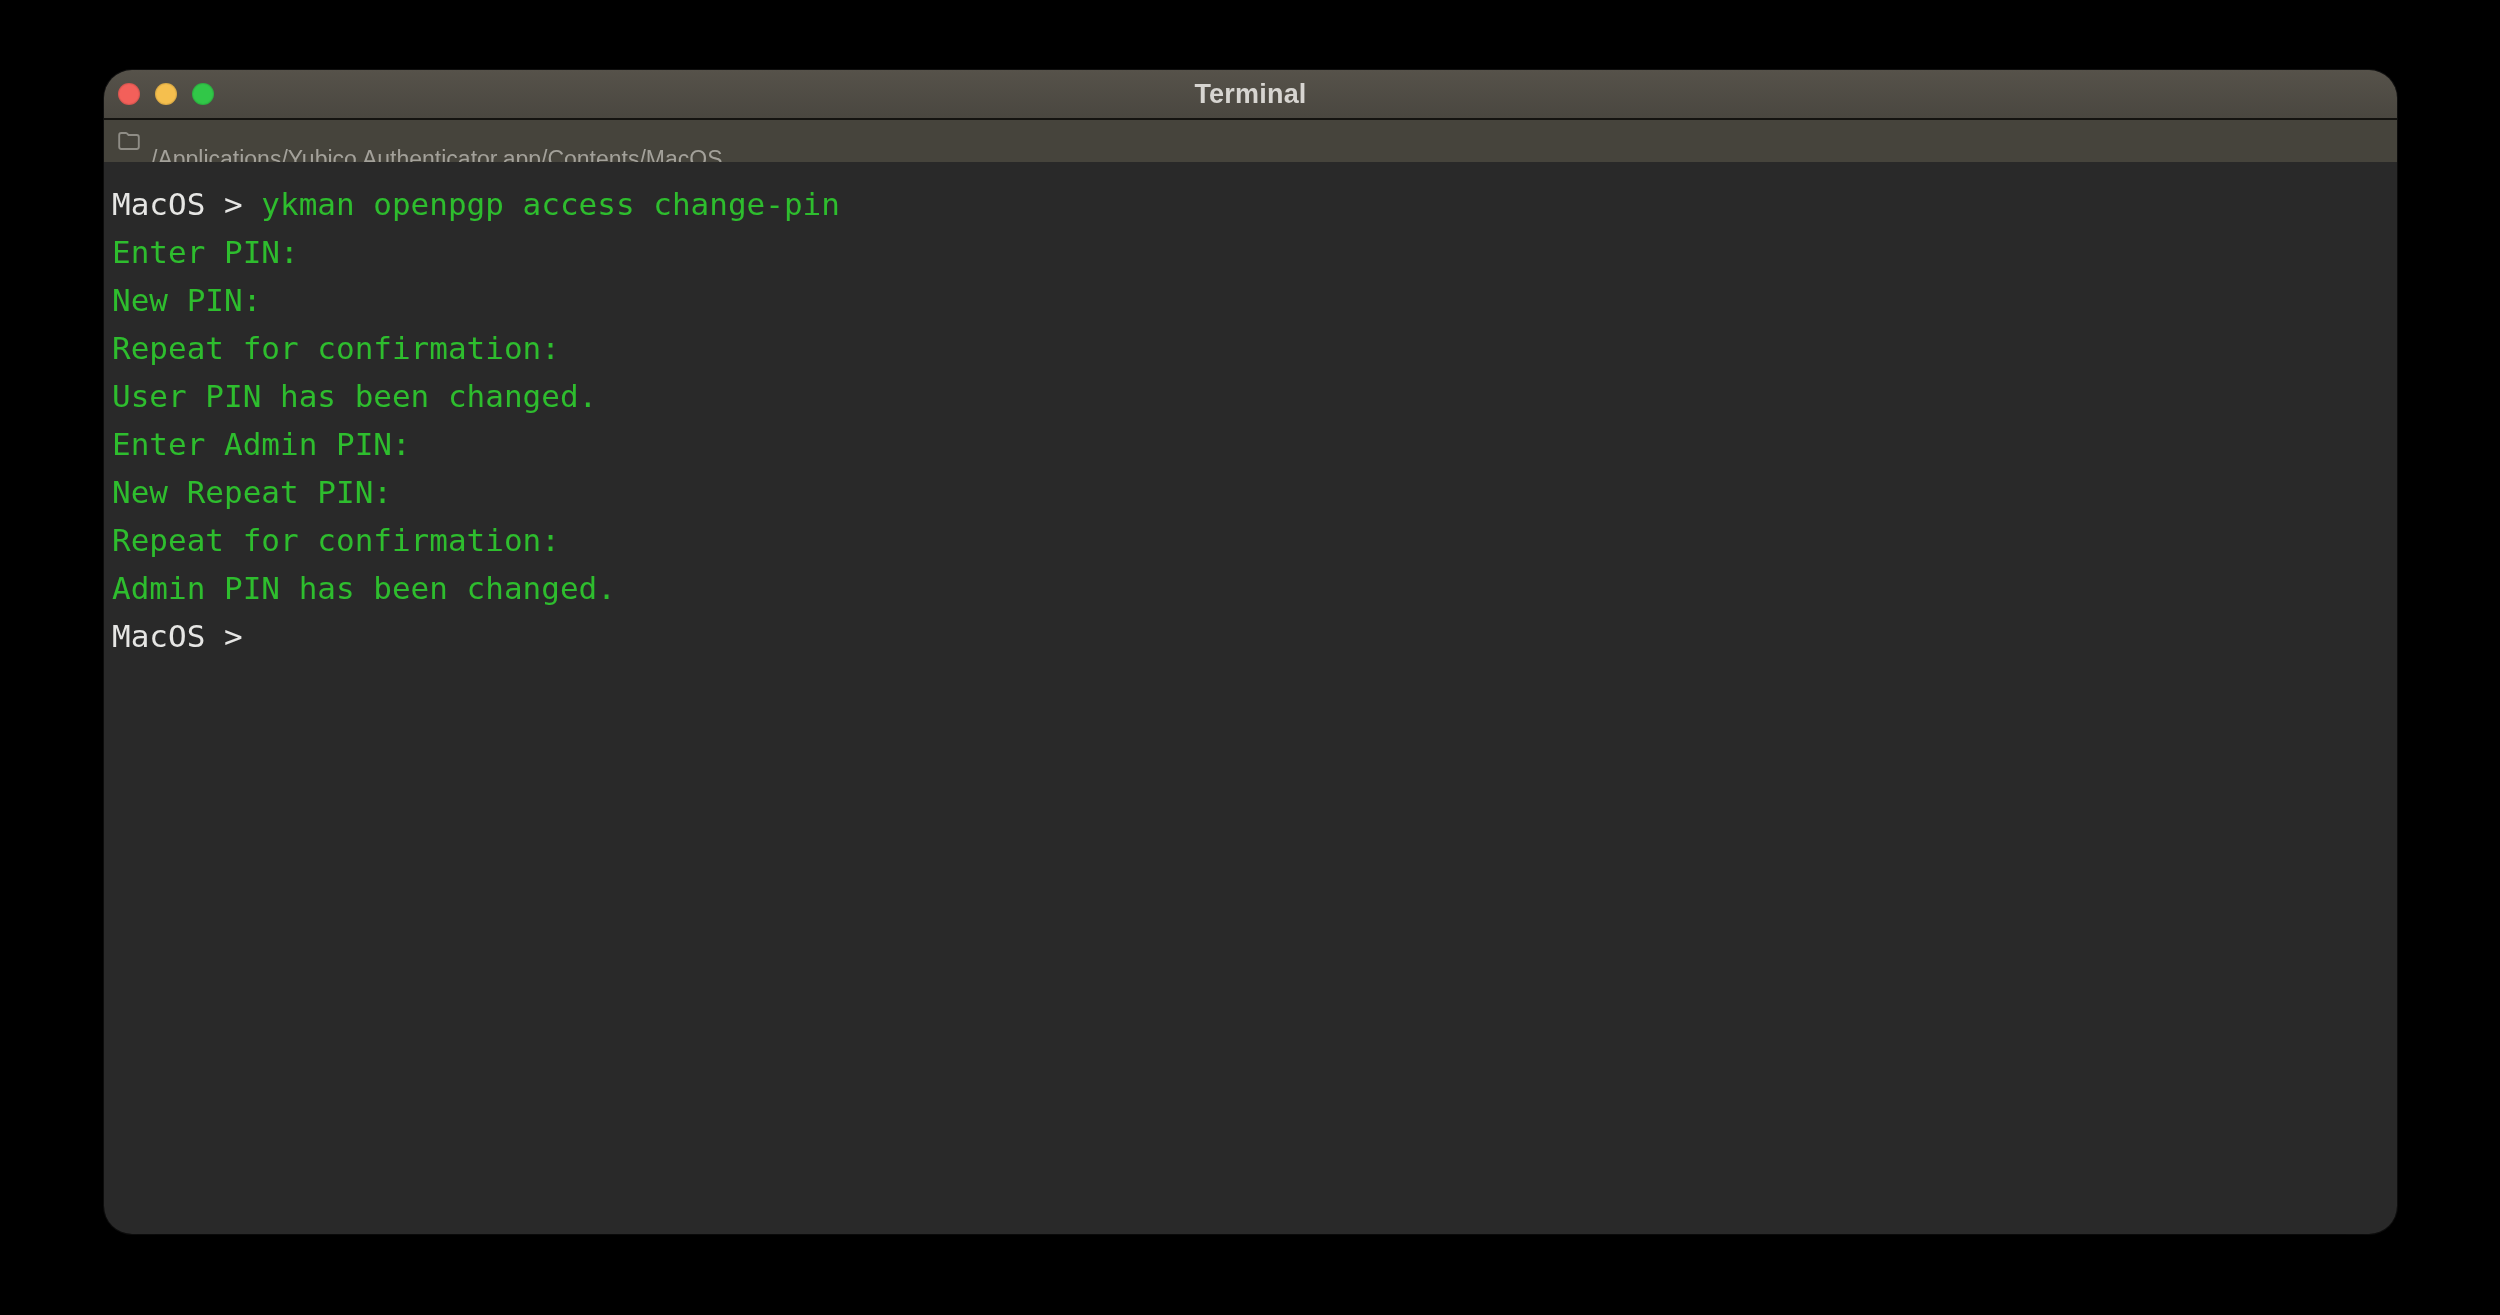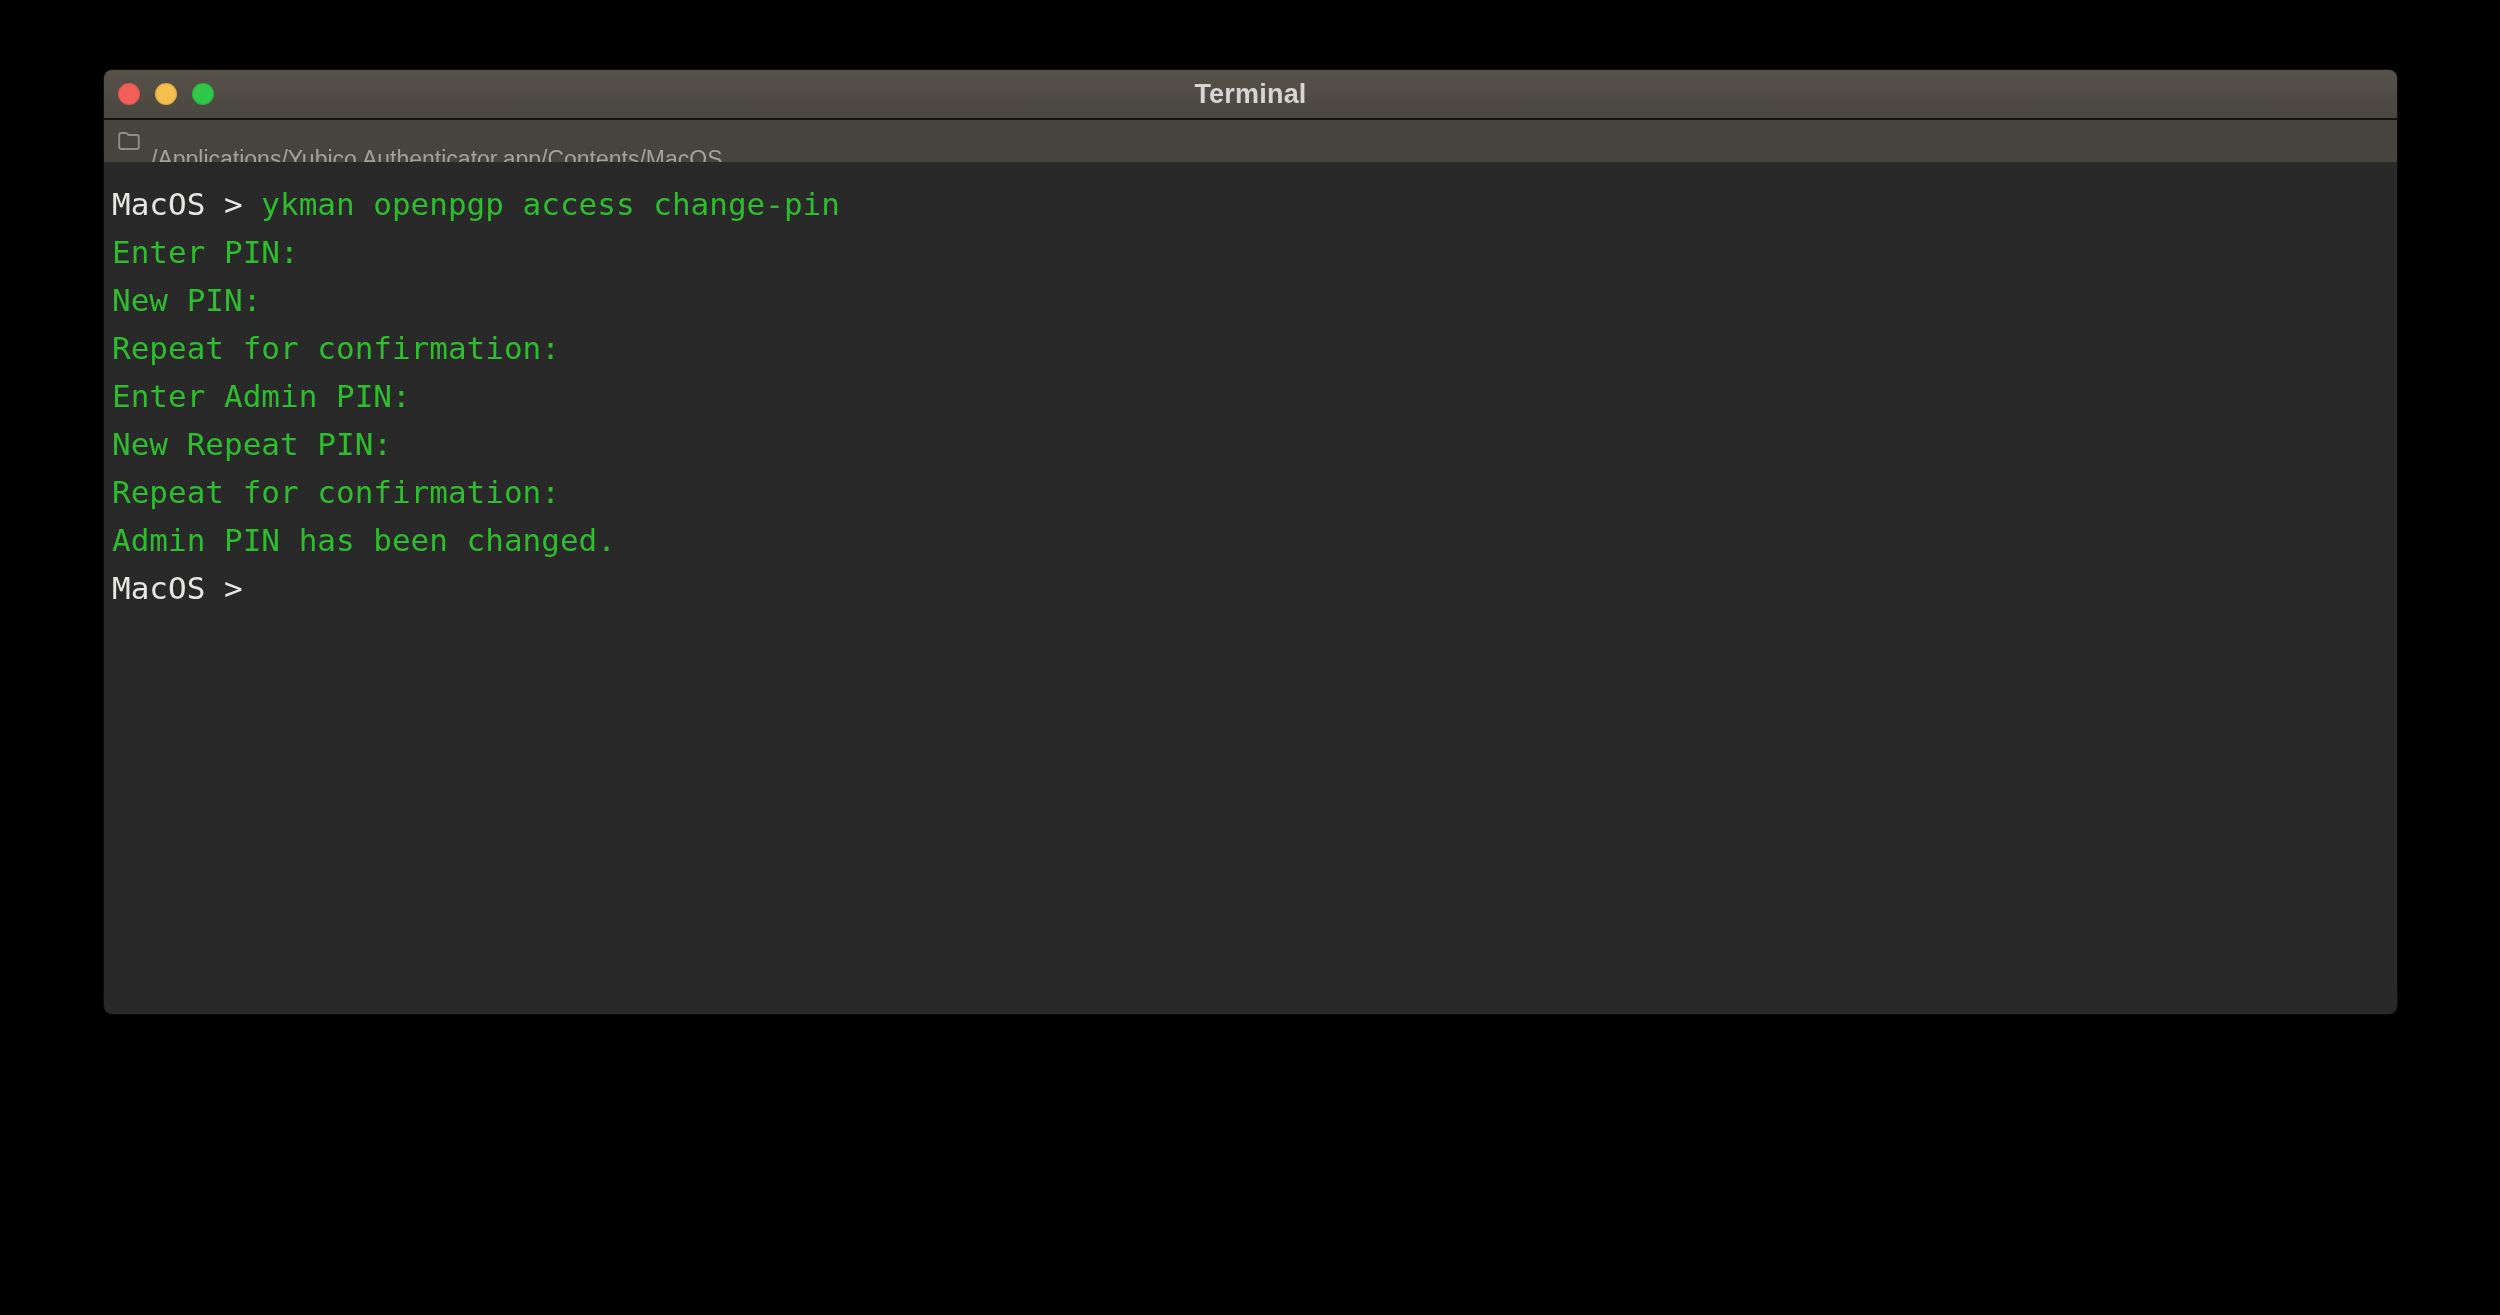--- a/index.html
+++ b/index.html
@@ -20,22 +20,22 @@
   * { margin: 0; padding: 0; box-sizing: border-box; }
   html, body {
     width: 2500px; height: 1315px;
     background: var(--page-bg);
     overflow: hidden;
     font-family: "Liberation Sans", sans-serif;
   }
   .window {
     position: absolute;
     left: 104px; top: 70px;
-    width: 2293px; height: 944px;
-    border-radius: 8px;
+    width: 2293px; height: 1164px;
+    border-radius: 28px;
     overflow: hidden;
     display: flex;
     flex-direction: column;
     box-shadow: 0 30px 70px rgba(0,0,0,0.6), 0 0 0 1px rgba(255,255,255,0.07);
   }
   .titlebar {
     position: relative;
     height: 48px;
     flex: 0 0 48px;
     background: linear-gradient(var(--titlebar-top), var(--titlebar-bottom));
@@ -123,20 +123,21 @@
         </svg>
       </span>
       <span class="path-text">/Applications/Yubico Authenticator.app/Contents/MacOS</span>
     </div>
 
     <div class="terminal">
         <div class="term-line"><span class="prompt">MacOS &gt; </span><span class="green">ykman openpgp access change-pin</span></div>
         <div class="term-line"><span class="green">Enter PIN:</span></div>
         <div class="term-line"><span class="green">New PIN:</span></div>
         <div class="term-line"><span class="green">Repeat for confirmation:</span></div>
+        <div class="term-line"><span class="green">User PIN has been changed.</span></div>
         <div class="term-line"><span class="green">Enter Admin PIN:</span></div>
         <div class="term-line"><span class="green">New Repeat PIN:</span></div>
         <div class="term-line"><span class="green">Repeat for confirmation:</span></div>
         <div class="term-line"><span class="green">Admin PIN has been changed.</span></div>
         <div class="term-line"><span class="prompt">MacOS &gt; </span></div>
       </div>
 
   </div>
 </div>
 

